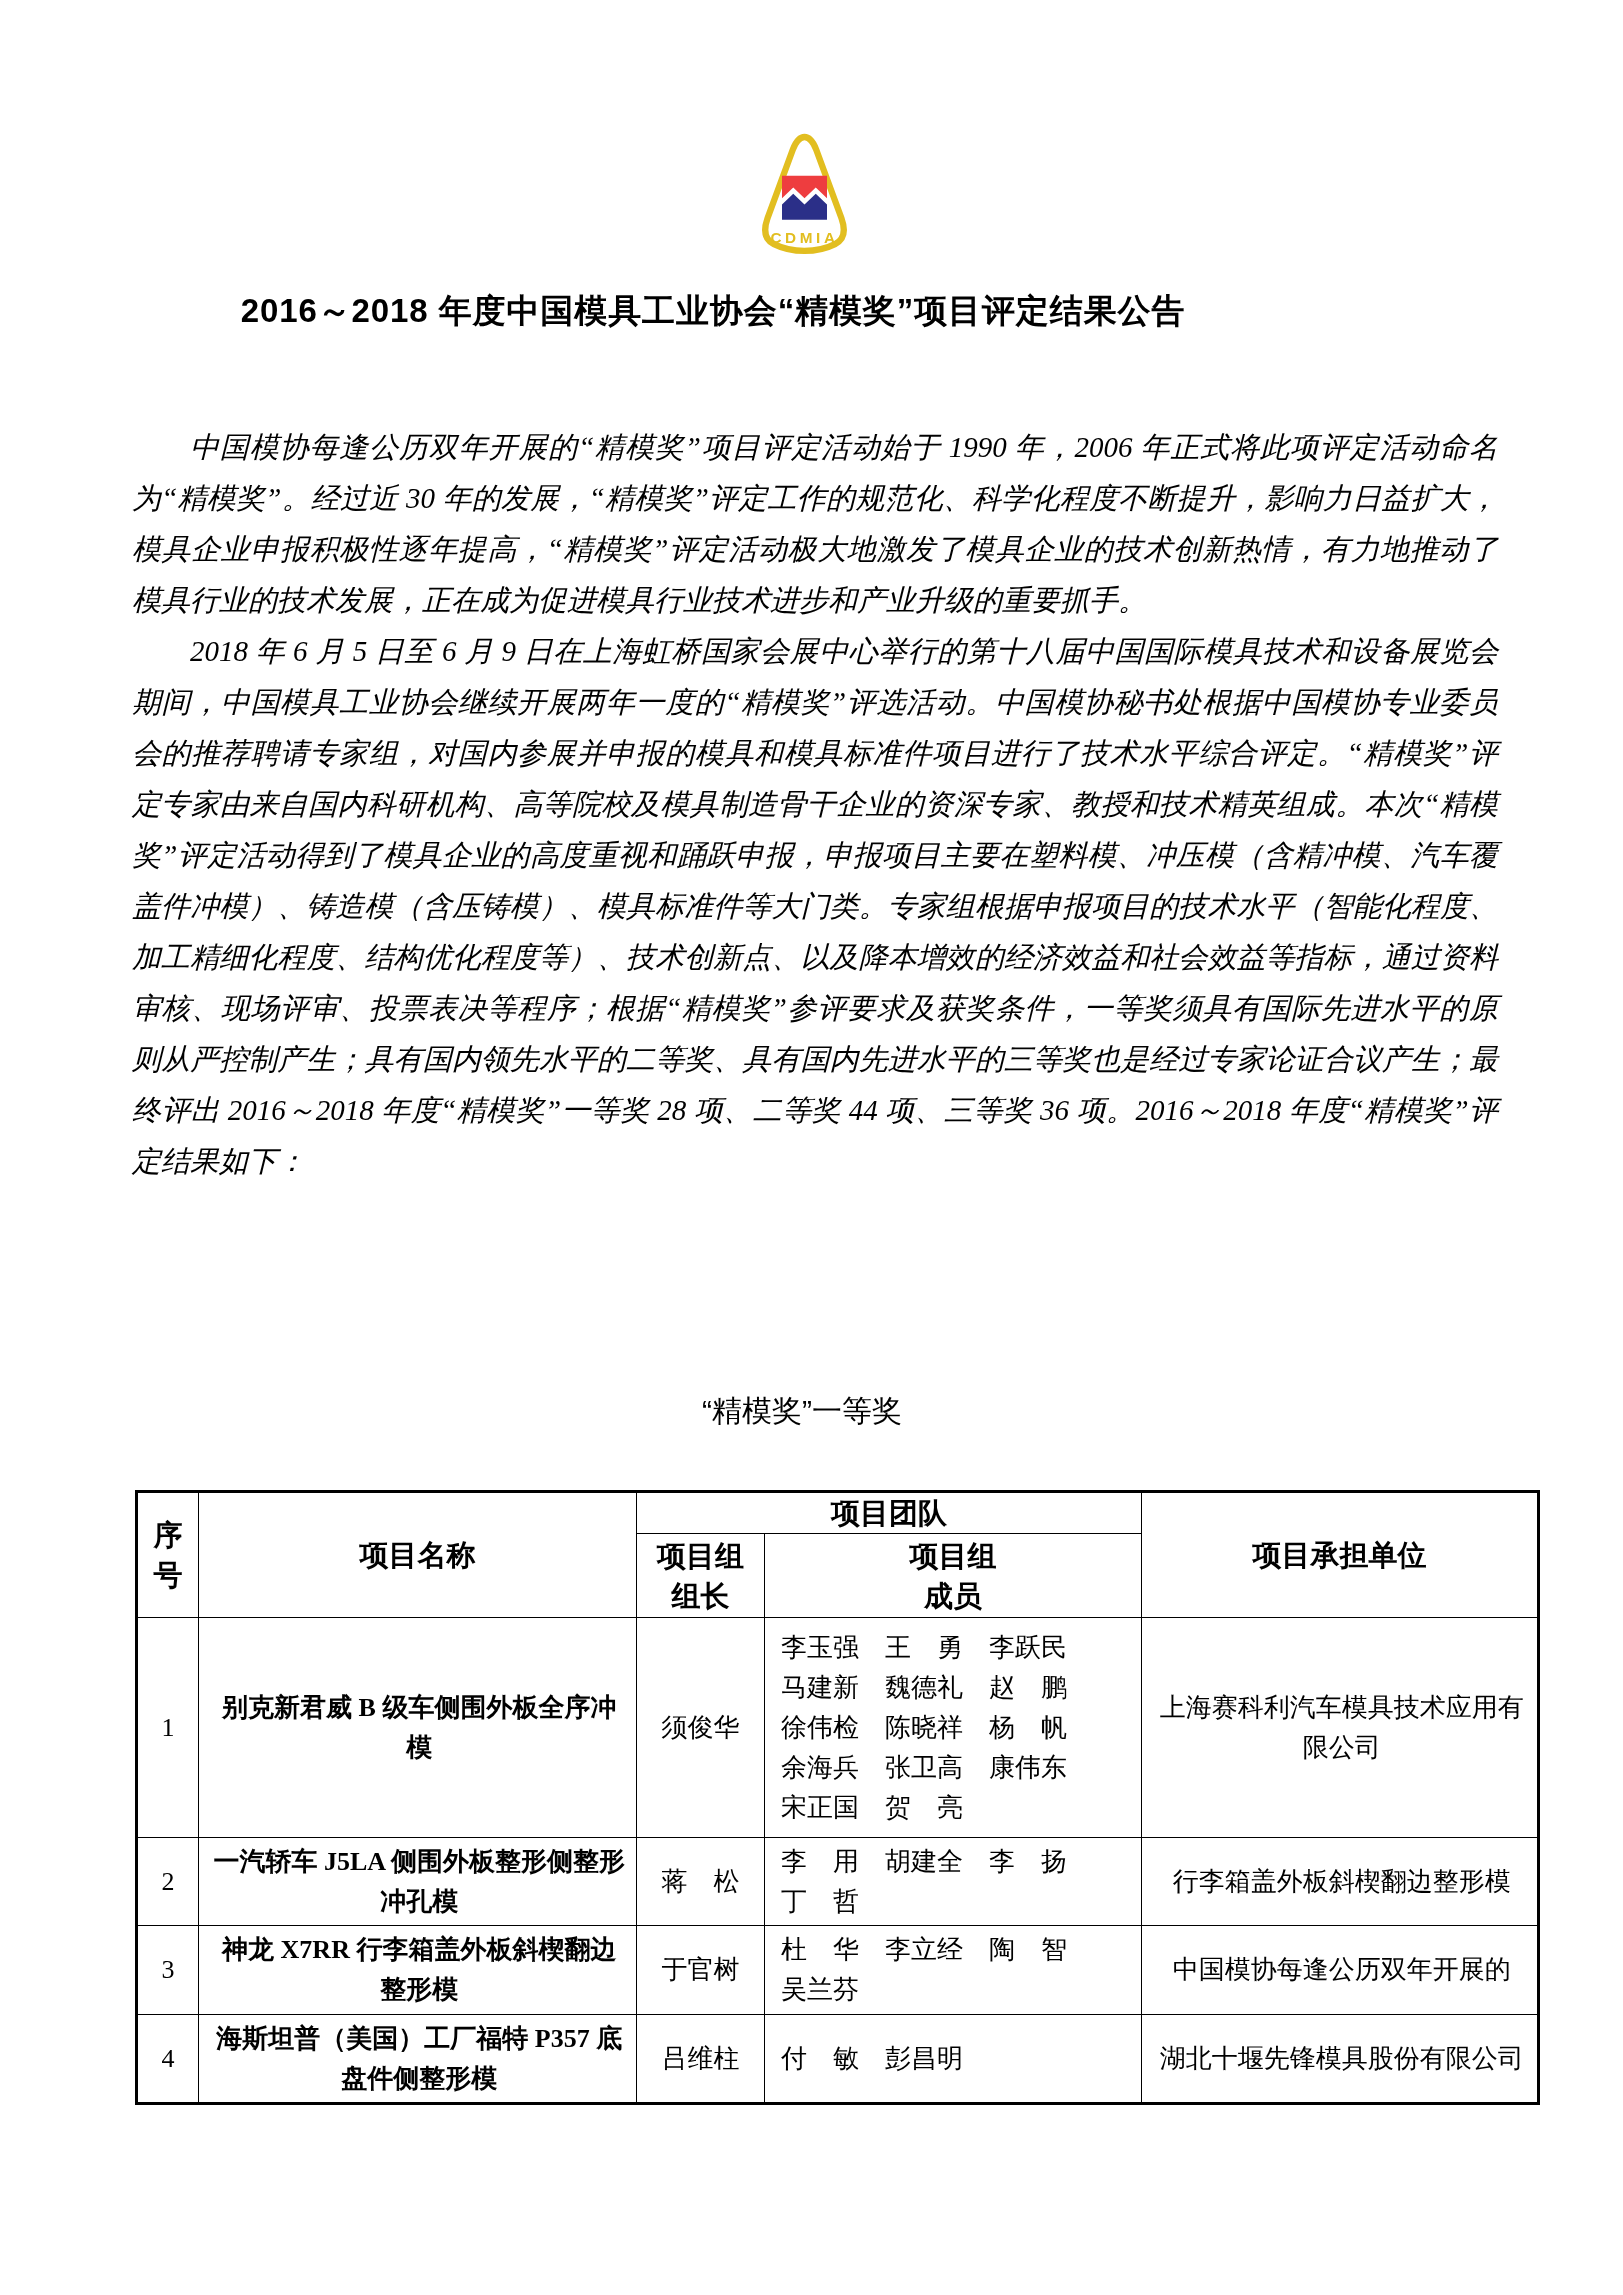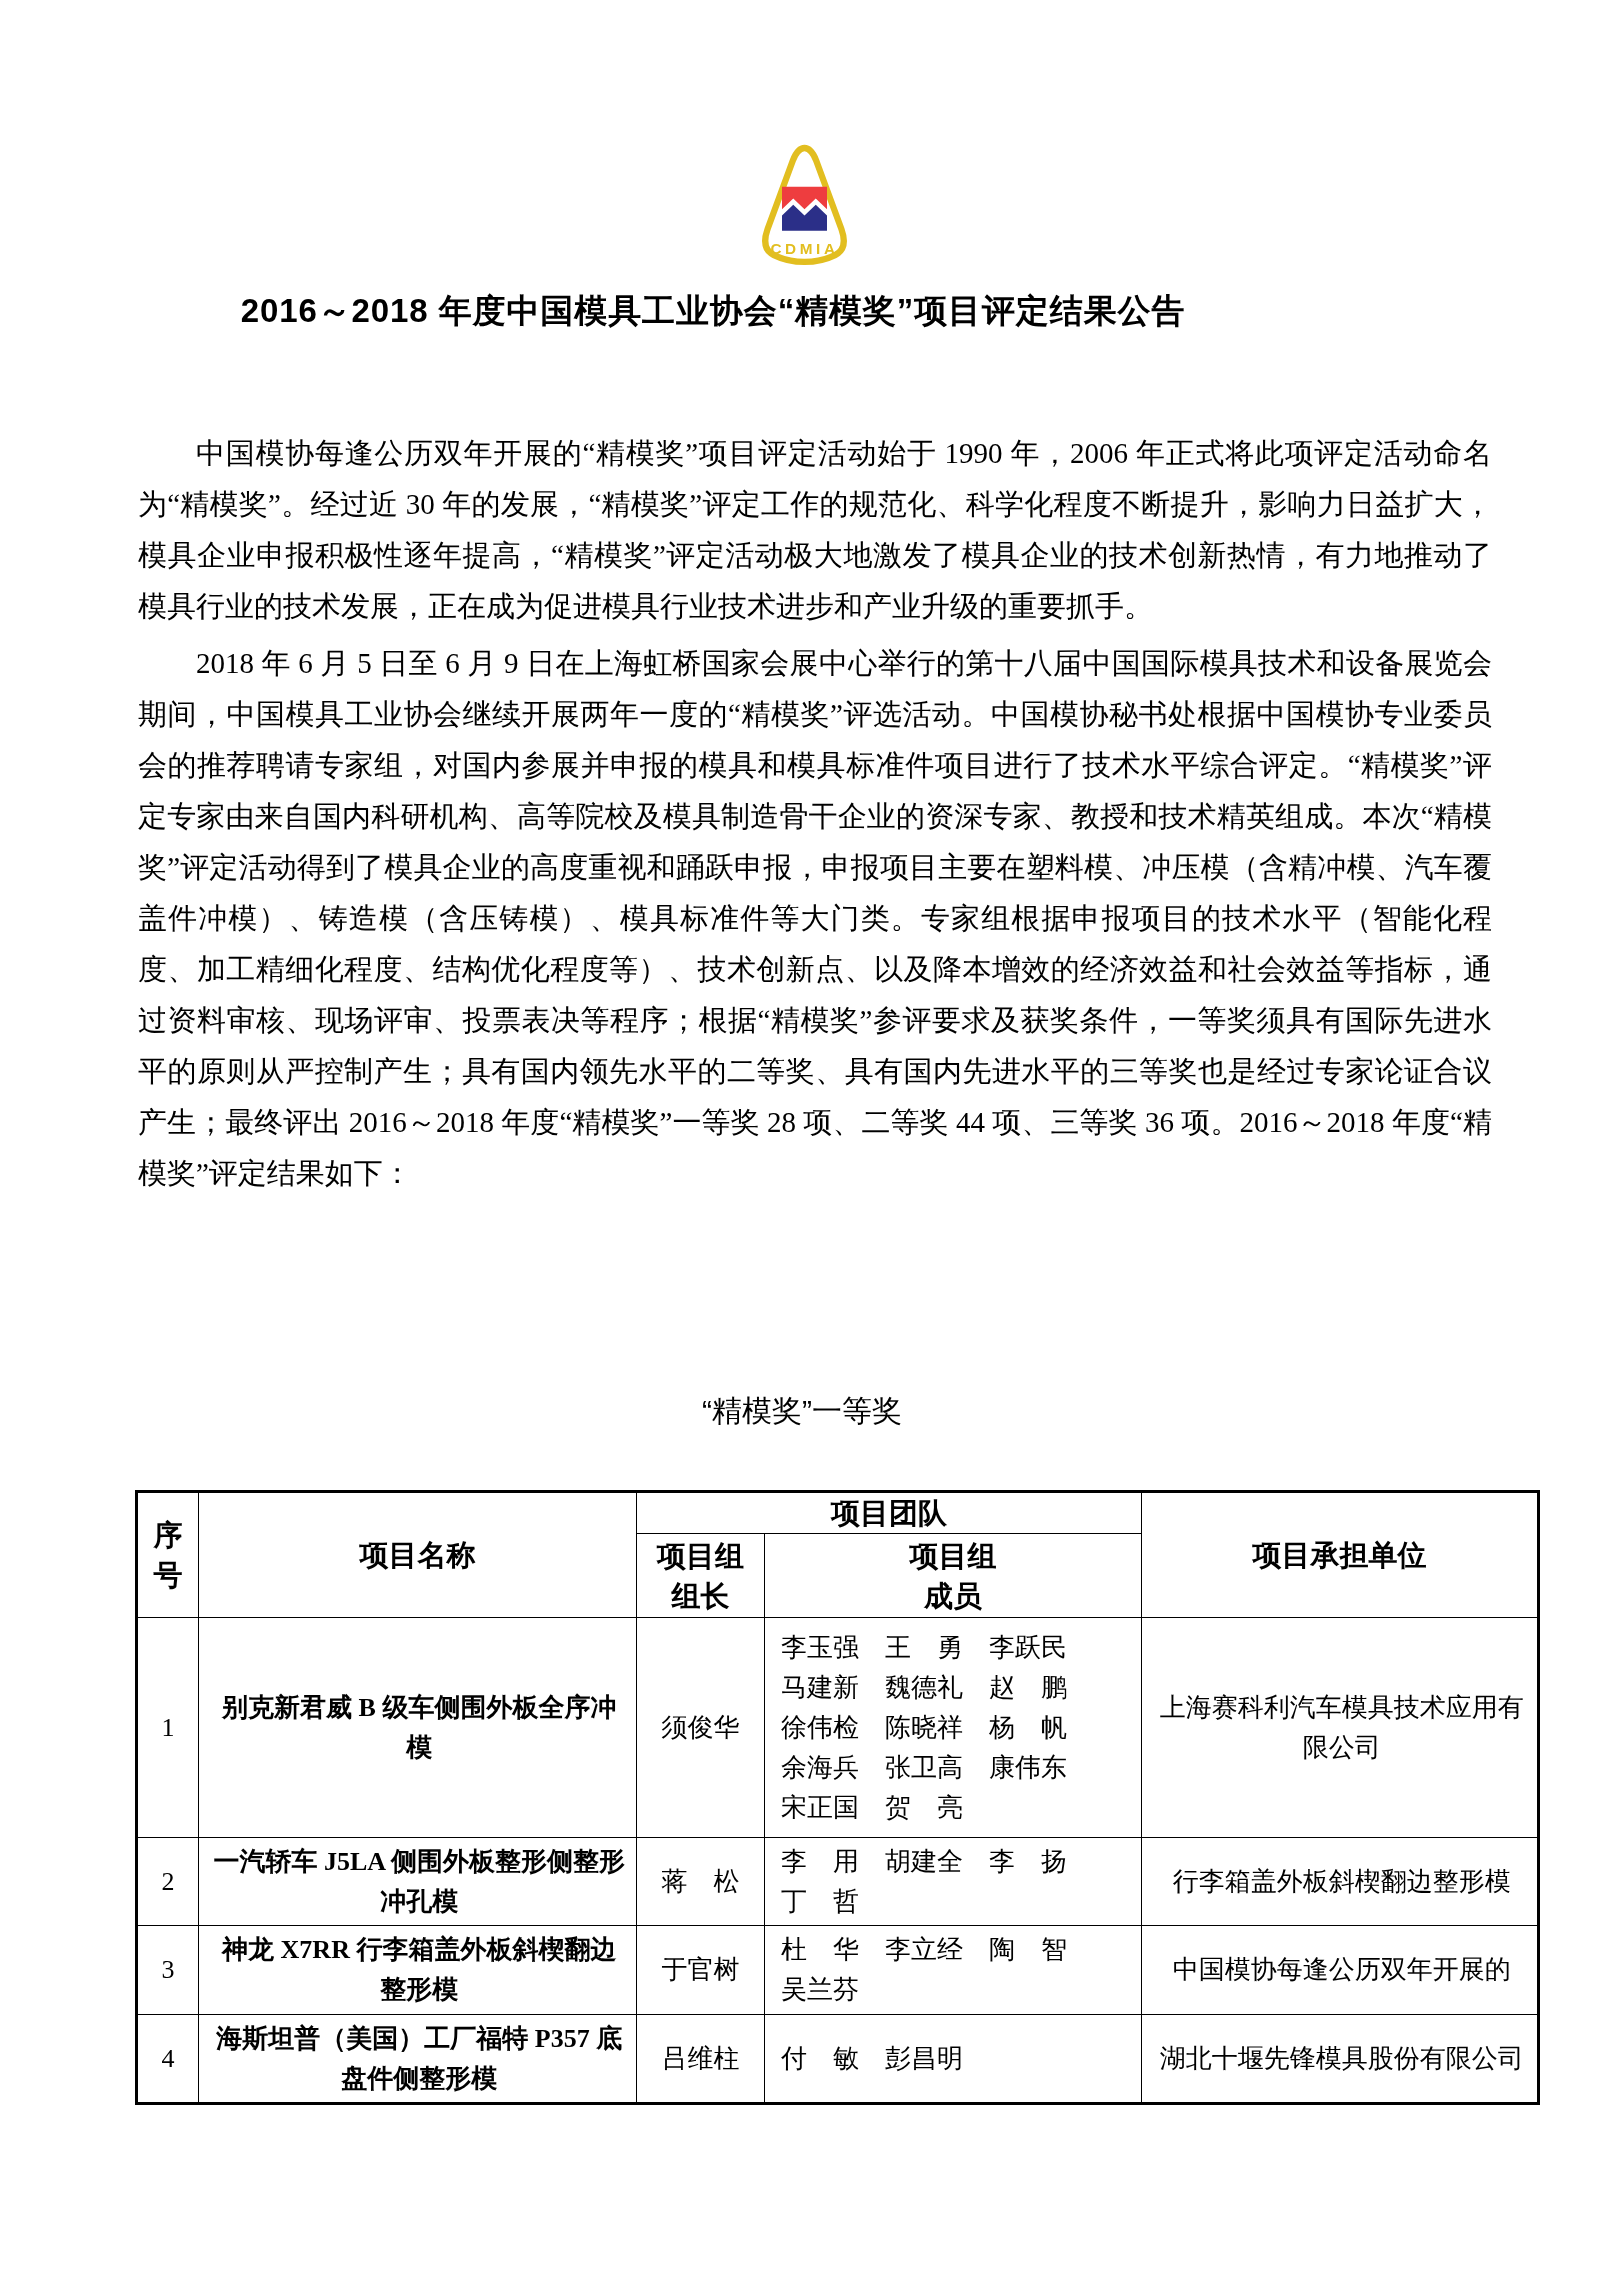--- a/index.html
+++ b/index.html
@@ -1,31 +1,31 @@
 <!DOCTYPE html>
 <html style="font-size:14px"><head>
 <meta charset="utf-8">
 <style>
   html,body { margin:0; padding:0; }
   body {
     width:1623px; height:2295px; background:#ffffff; position:relative;
     font-family:"Liberation Serif","DejaVu Serif",serif; color:#000;
     overflow:hidden;
   }
-  .logo-wrap { position:absolute; top:139px; left:748px; width:113px; height:144px; }
+  .logo-wrap { position:absolute; top:128px; left:748px; width:113px; height:144px; }
   .doc-title {
     position:absolute; top:289px; left:0; width:1426px; text-align:center;
     font-family:"Liberation Sans","DejaVu Sans",sans-serif;
     font-size:33px; font-weight:bold; letter-spacing:0.9px;
   }
   .body-text {
     position:absolute; top:422px; left:132px; width:1366px;
     font-size:29px; line-height:51px; text-align:justify;
   }
-  .body-text p { margin:6px; text-indent:58px; }
+  .body-text p { margin:0; text-indent:58px;font-style:italic; }
   .section-heading {
     position:absolute; top:1391px; left:0; width:1604px; text-align:center;
     font-family:"Liberation Sans","DejaVu Sans",sans-serif;
     font-size:30px; font-weight:normal;
   }
   table.award-table {
     position:absolute; top:1490px; left:135px; width:1402px;
     border-collapse:collapse; table-layout:fixed;
     border:3.5px solid #000;
   }

